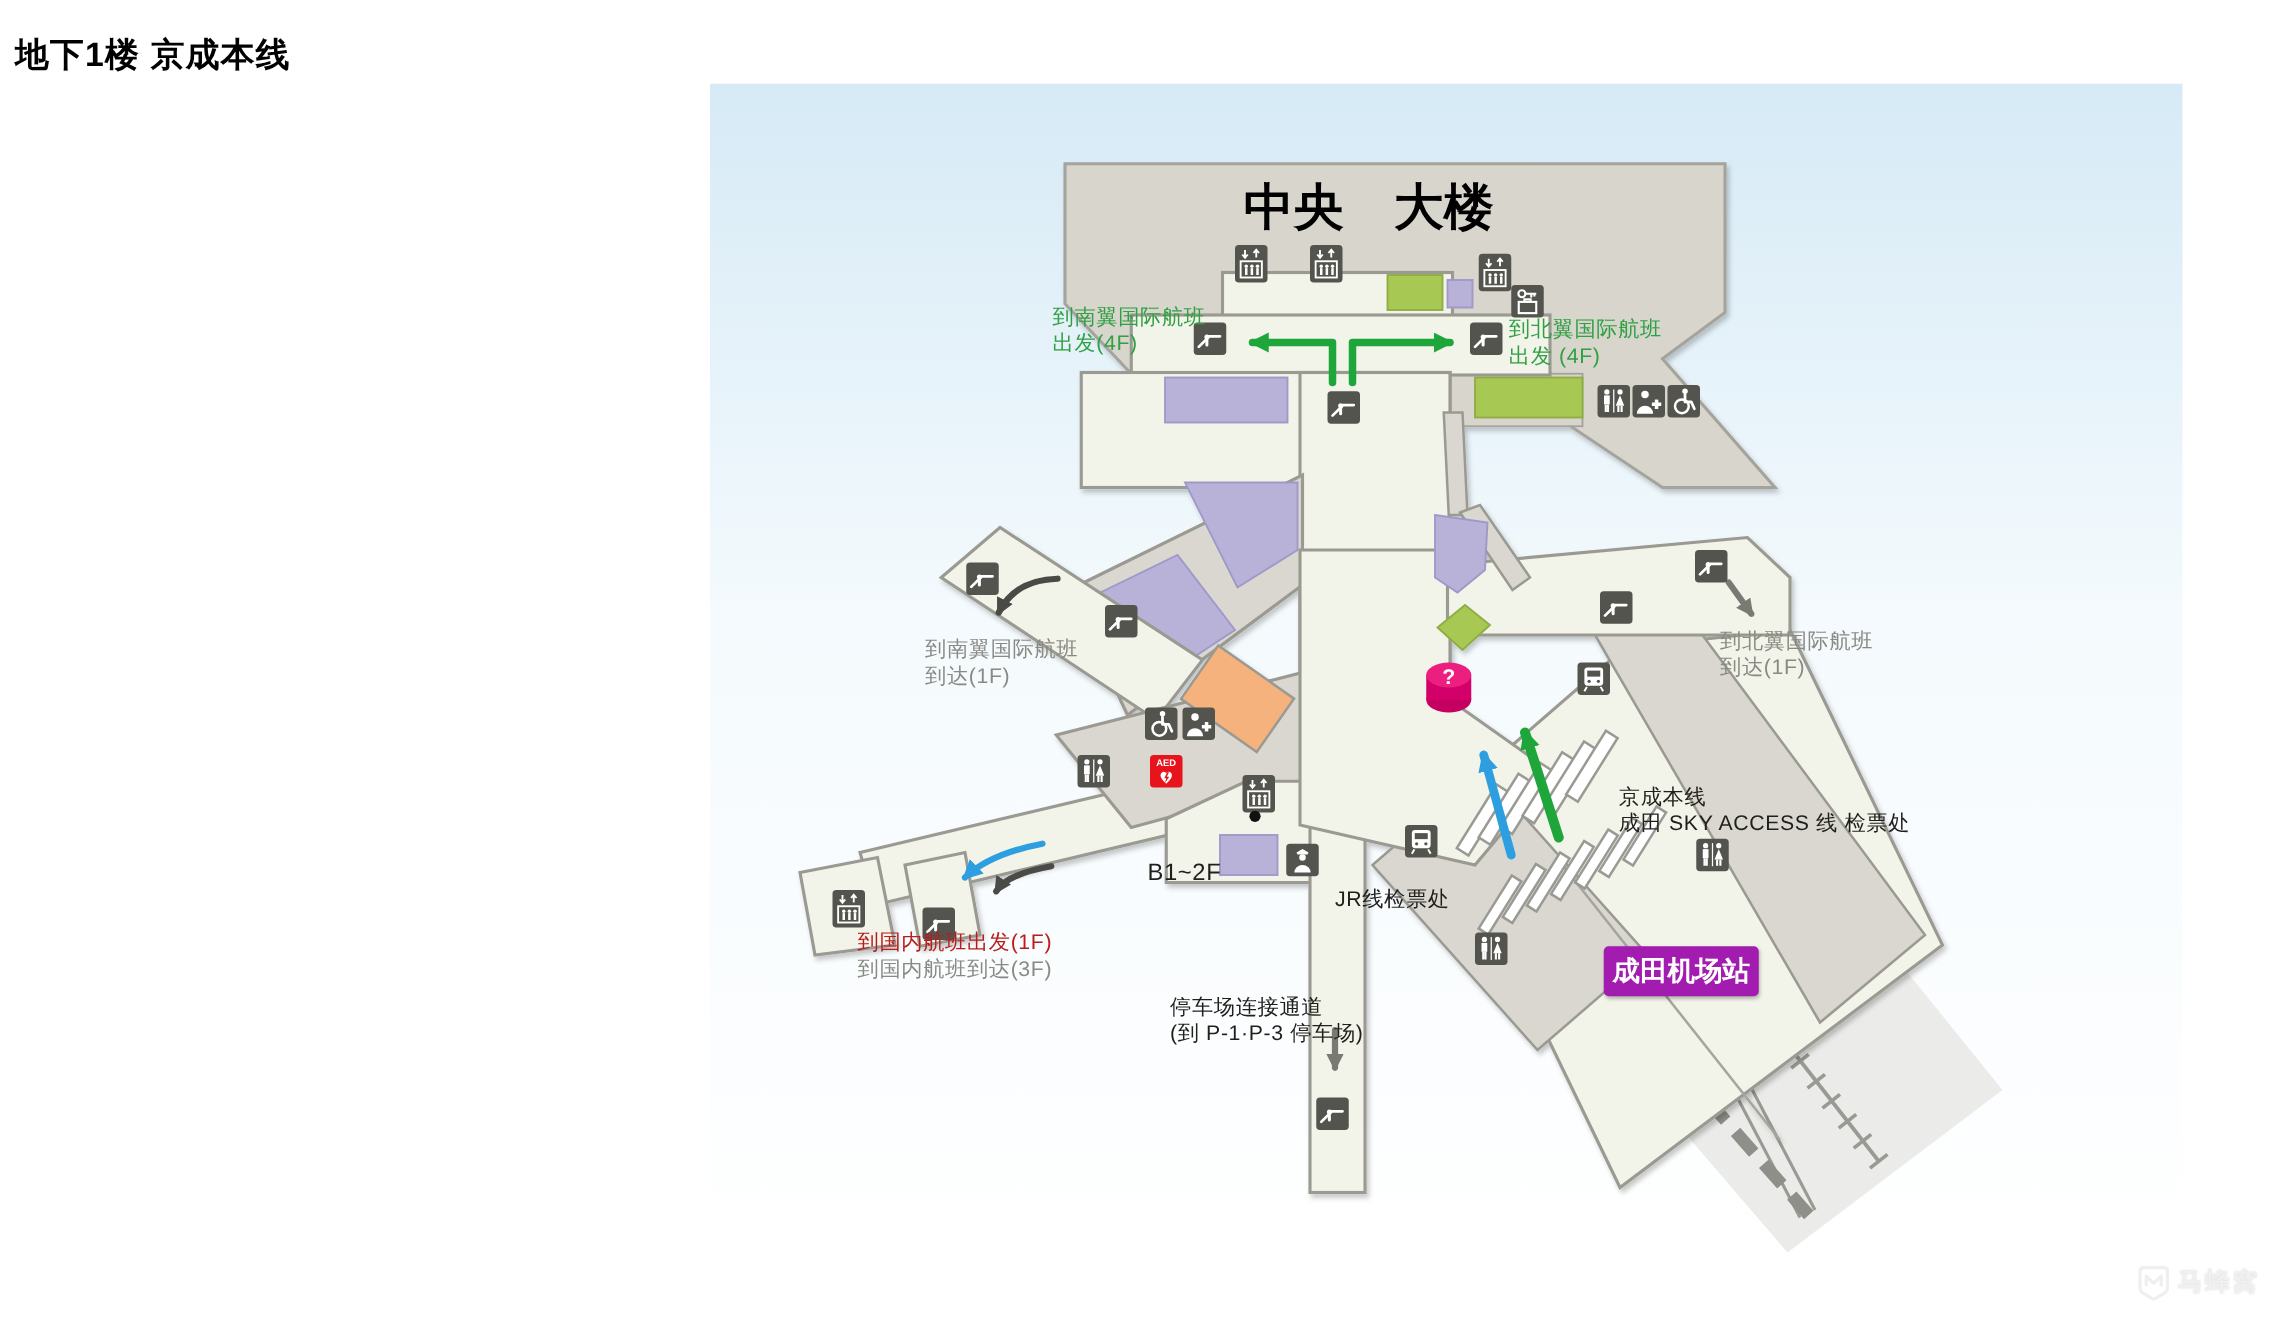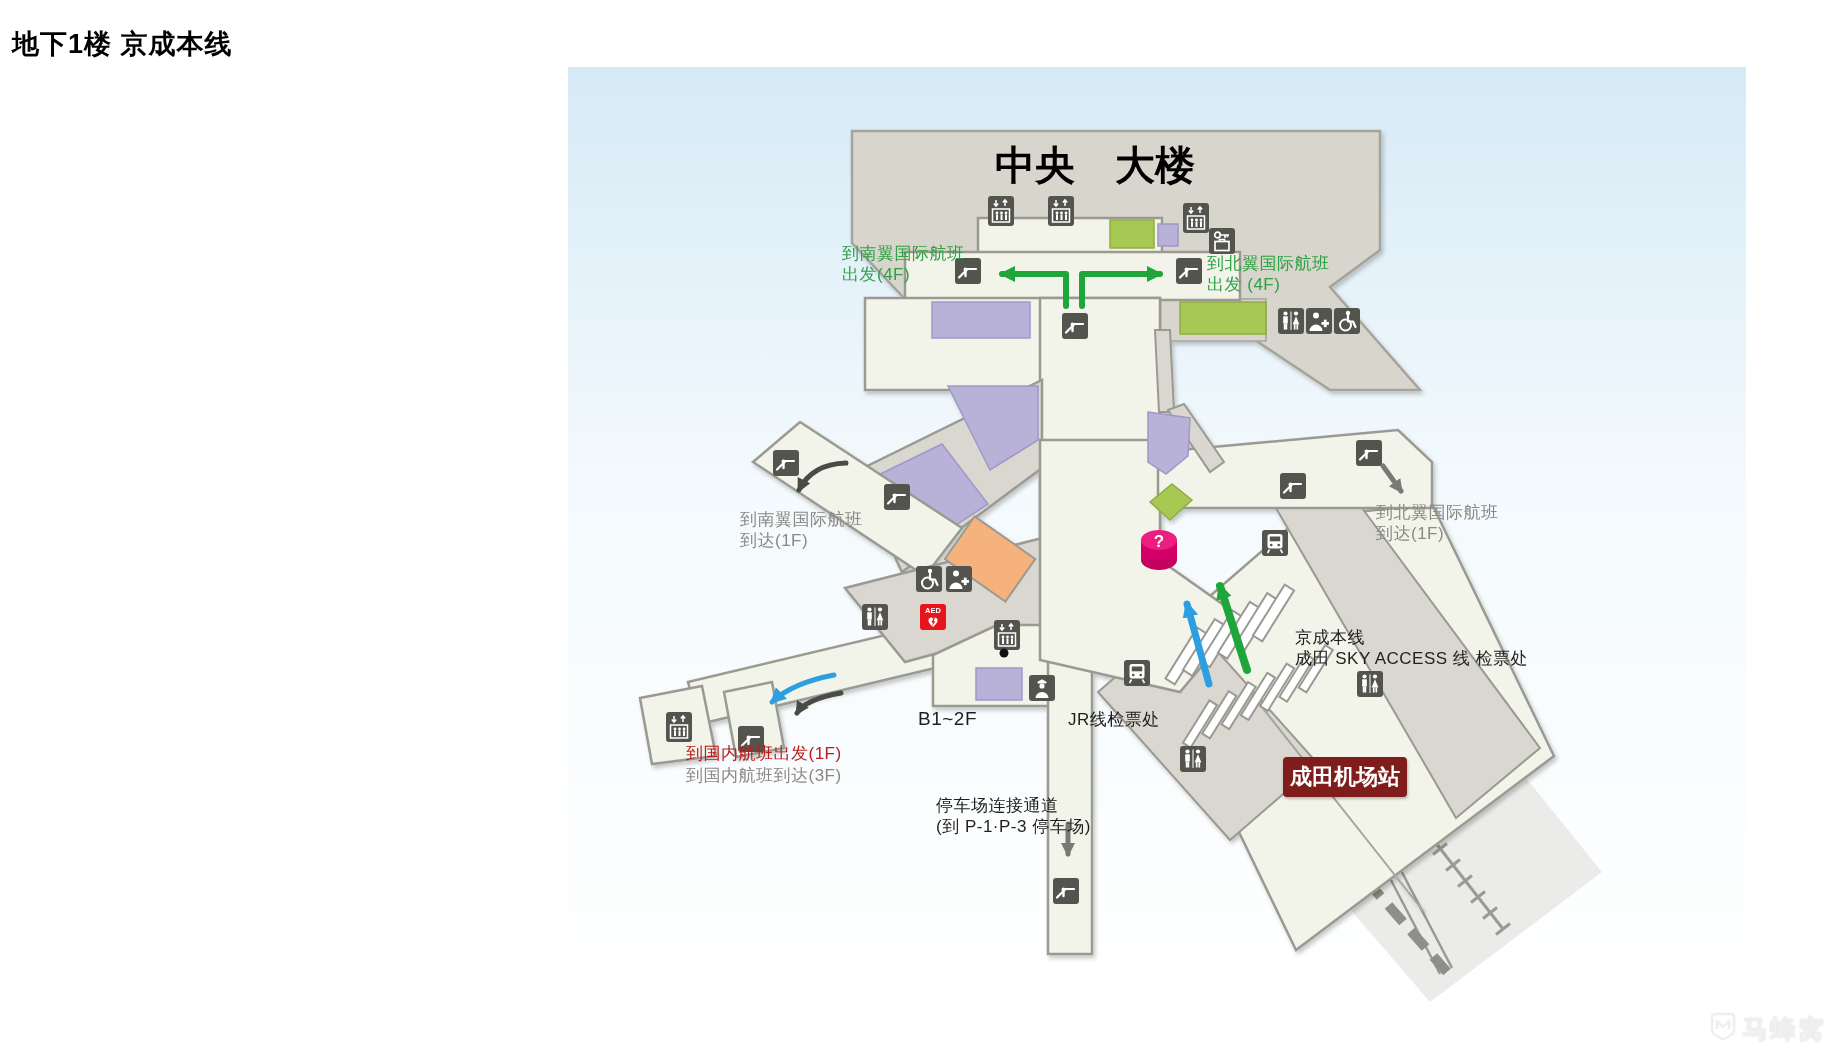--- a/index.html
+++ b/index.html
@@ -5,23 +5,23 @@
   html,body{margin:0;padding:0;}
   body{width:1828px;height:1062px;background:#fff;font-family:"Liberation Sans","DejaVu Sans",sans-serif;position:relative;overflow:hidden;}
   .page-title{position:absolute;left:12px;top:26px;font-size:27px;font-weight:bold;color:#000;letter-spacing:1px;}
   svg.map{position:absolute;left:0;top:0;}
   .lbl{position:absolute;white-space:nowrap;font-size:17px;line-height:21px;letter-spacing:0.5px;}
   .lbl.green{color:#2fa044;}
   .lbl.gray{color:#8a8a84;}
   .lbl.blue{color:#b91c1c;}
   .lbl.black{color:#1f1f1c;}
   .building-label{position:absolute;left:995px;top:138px;width:260px;font-size:40px;font-weight:bold;color:#000;}
-  .station-btn{position:absolute;left:1283px;top:757px;width:124px;height:40px;background:#7f1d1d;border-radius:4px;color:#fff;font-size:22px;font-weight:bold;text-align:center;line-height:40px;box-shadow:1px 2px 3px rgba(0,0,0,0.25);}
+  .station-btn{position:absolute;left:1283px;top:757px;width:124px;height:40px;background:#a21caf;border-radius:4px;color:#fff;font-size:22px;font-weight:bold;text-align:center;line-height:40px;box-shadow:1px 2px 3px rgba(0,0,0,0.25);}
   .b1lbl{font-size:19px;}
-  .watermark{position:absolute;left:1742px;top:1012px;font-size:26px;color:#f0f0f0;text-shadow:0 0 2px #d9d9d9;font-weight:bold;letter-spacing:2px;text-align:center;}
+  .watermark{position:absolute;left:1742px;top:1012px;font-size:20px;color:#f0f0f0;text-shadow:0 0 2px #d9d9d9;font-weight:bold;letter-spacing:2px;text-align:center;}
   .wm-logo{position:absolute;left:1706px;top:1010px;}
 </style>
 </head>
 <body>
 
 <svg class="map" width="1828" height="1062" viewBox="0 0 1828 1062">
   <defs>
     <linearGradient id="bgGrad" x1="0" y1="0" x2="0" y2="1">
       <stop offset="0" stop-color="#d6eaf6"></stop>
       <stop offset="0.45" stop-color="#f4fafd"></stop>
@@ -314,21 +314,21 @@
 <div class="lbl gray" style="left:740px;top:509px;">
   <div>到南翼国际航班</div>
   <div>到达(1F)</div>
 </div>
 <div class="lbl gray" style="left:1376px;top:502px;">
   <div>到北翼国际航班</div>
   <div>到达(1F)</div>
 </div>
 <div class="lbl blue" style="left:686px;top:743px;">到国内航班出发(1F)</div>
 <div class="lbl gray" style="left:686px;top:765px;">到国内航班到达(3F)</div>
-<div class="lbl black b1lbl" style="left:918px;top:708px;">B1~2F</div>
+<div class="lbl black b1lbl" style="left:918px;top:688px;">B1~2F</div>
 <div class="lbl black" style="left:1068px;top:709px;">JR线检票处</div>
 <div class="lbl black" style="left:1295px;top:627px;">
   <div>京成本线</div>
   <div>成田 SKY ACCESS 线 检票处</div>
 </div>
 <div class="lbl black" style="left:936px;top:795px;">
   <div>停车场连接通道</div>
   <div>(到 P-1·P-3 停车场)</div>
 </div>
 

